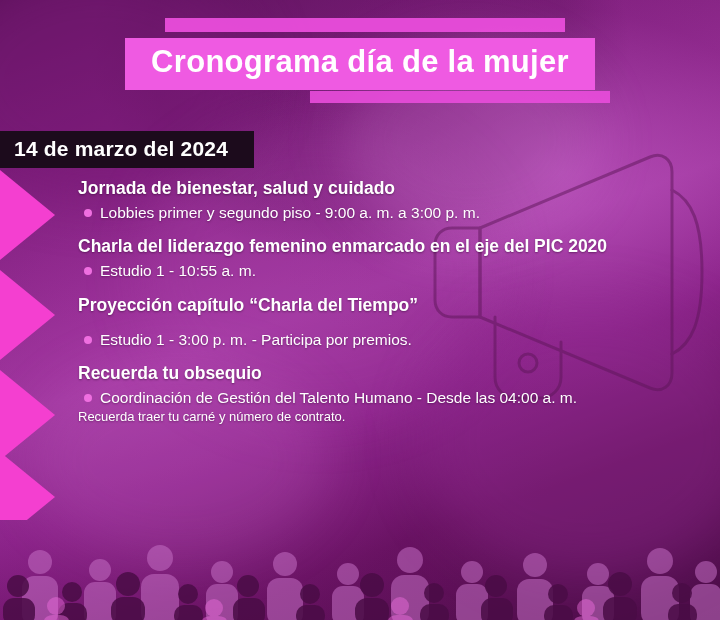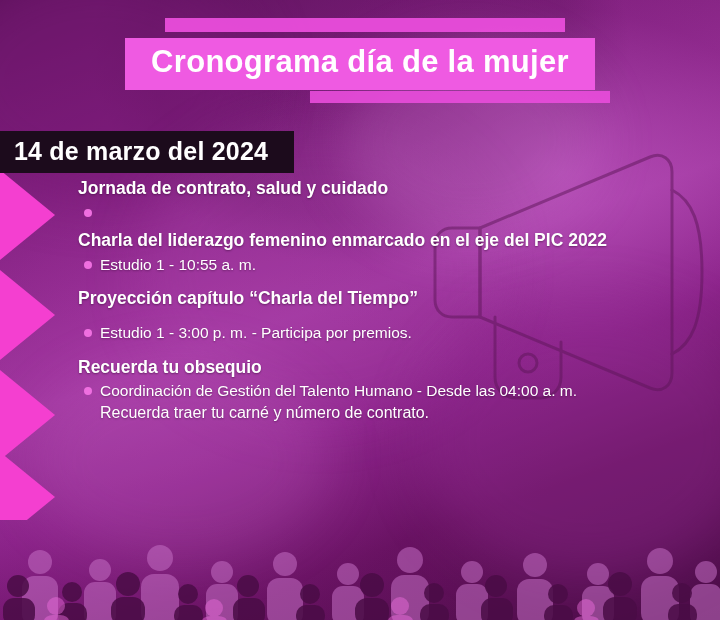--- a/index.html
+++ b/index.html
@@ -100,21 +100,21 @@
     opacity: 0.9;
   }
 
   
   .date-tag {
     position: absolute;
     left: 0;
     top: 131px;
     background: #1c0b1c;
     color: #ffffff;
-    font-size: 25px;
+    font-size: 21px;
     font-weight: bold;
     padding: 6px 26px 7px 14px;
     letter-spacing: 0.2px;
   }
 
   
   .schedule {
     position: absolute;
     left: 78px;
     top: 178px;
@@ -145,23 +145,22 @@
     flex: 0 0 auto;
   }
   .detail-text {
     color: #ffffff;
     font-size: 15.5px;
     line-height: 1.32;
     text-shadow: 0 1px 2px rgba(40,0,40,0.4);
   }
   .detail-sub {
     color: #ffffff;
-    font-size: 16px;
+    font-size: 13px;
     line-height: 1.32;
-    margin-left: 22px;
     text-shadow: 0 1px 2px rgba(40,0,40,0.4);
   }
 
   
   .crowd {
     position: absolute;
     left: 0;
     bottom: 0;
     width: 720px;
     height: 100px;
@@ -205,28 +204,29 @@
       <span class="title-text">Cronograma día de la mujer</span>
     </div>
     <div class="ribbon-bottom"></div>
   </div>
 
   <div class="date-tag">14 de marzo del 2024</div>
 
   <div class="schedule">
 
     <div class="event">
-      <div class="event-title">Jornada de contrato, salud y cuidado</div>
+      <div class="event-title">Jornada de bienestar, salud y cuidado</div>
       <div class="detail-row">
         <span class="bullet"></span>
+        <span class="detail-text">Lobbies primer y segundo piso  -  9:00 a. m. a 3:00 p. m.</span>
       </div>
     </div>
 
     <div class="event">
-      <div class="event-title">Charla del liderazgo femenino enmarcado en el eje del PIC 2022</div>
+      <div class="event-title">Charla del liderazgo femenino enmarcado en el eje del PIC 2020</div>
       <div class="detail-row">
         <span class="bullet"></span>
         <span class="detail-text">Estudio 1  -  10:55 a. m.</span>
       </div>
     </div>
 
     <div class="event">
       <div class="event-title">Proyección capítulo “Charla del Tiempo”</div>
     </div>
 

